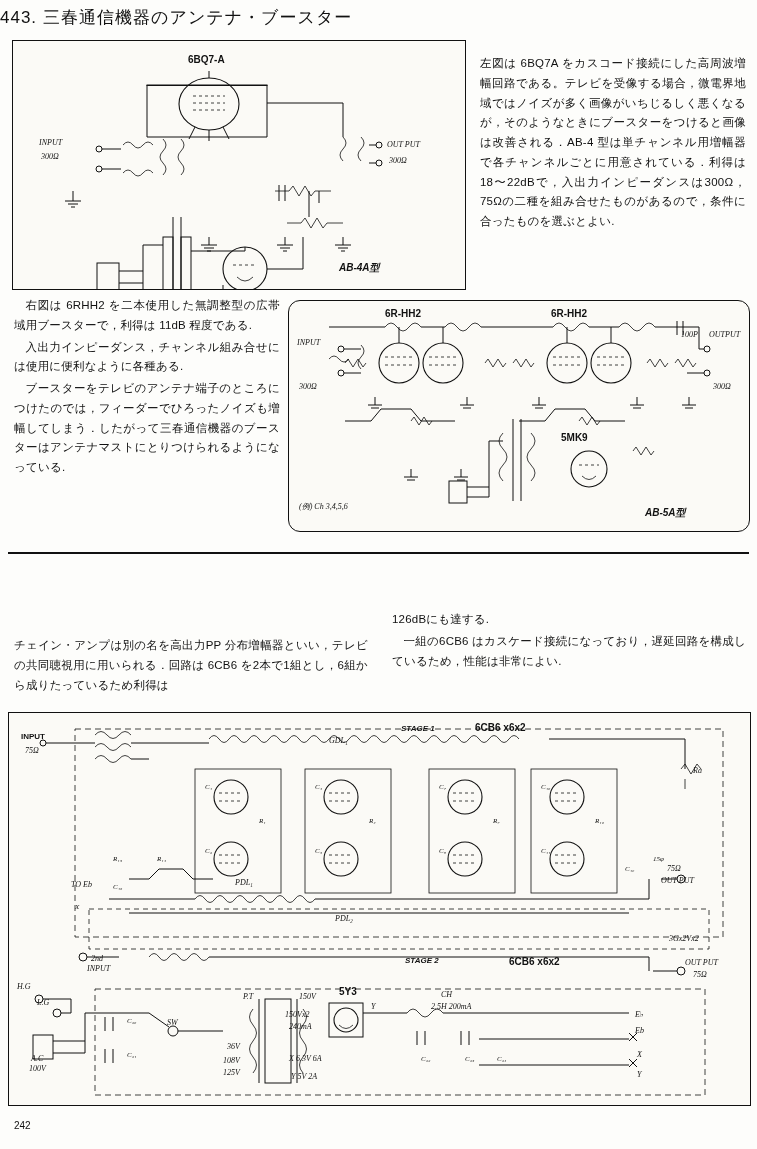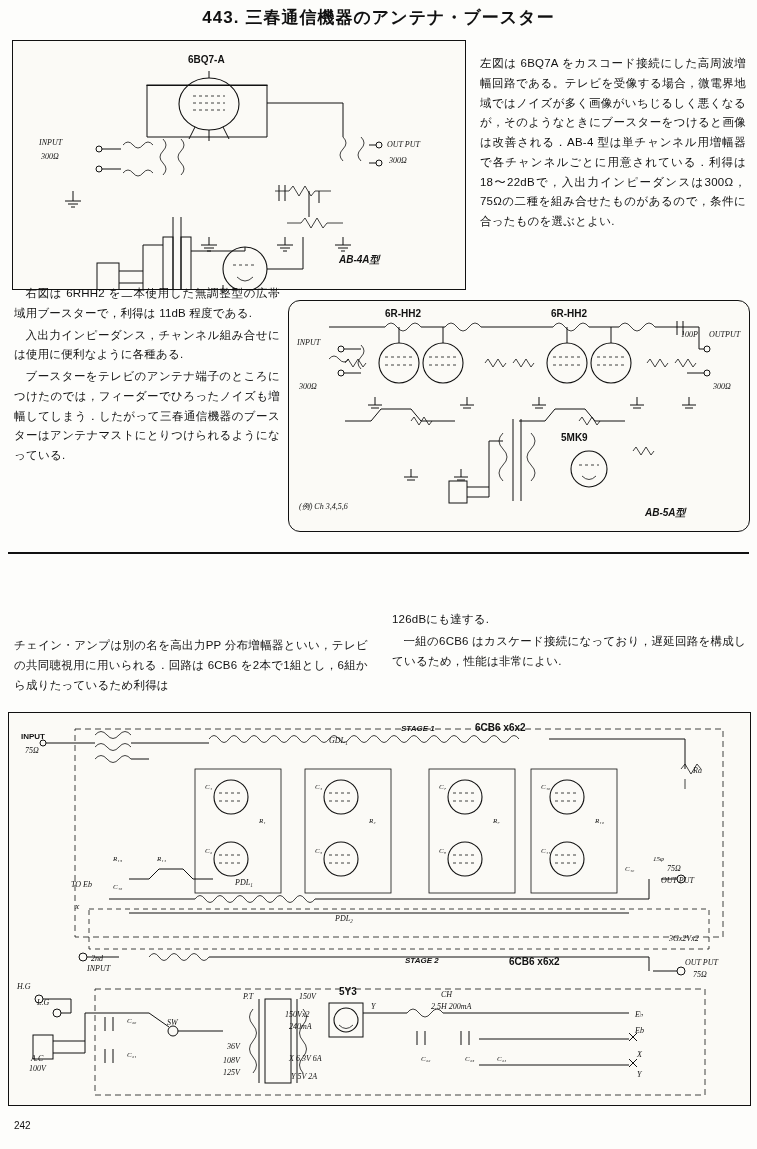--- a/index.html
+++ b/index.html
@@ -6,22 +6,22 @@
   body{
     width:757px;height:1149px;position:relative;overflow:hidden;
     font-family:"Liberation Sans","DejaVu Sans",sans-serif;
     color:#111;
     background:#fdfdfb;
   }
   .page{position:absolute;left:0;top:0;width:757px;height:1149px;}
 
   
   .sec-head{
-    position:absolute;text-align:center;width:100%;
-    font-size:17px;font-weight:bold;letter-spacing:1px;
+    position:absolute;width:100%;
+    font-size:17px;font-weight:normal;letter-spacing:1px;
   }
   .sec-head .num{margin-right:6px;}
   .rule{
     position:absolute;left:8px;width:741px;height:0;
     border-top:2px solid #111;
   }
 
   
   .txt{
     position:absolute;font-size:11.5px;line-height:1.72;
@@ -183,28 +183,28 @@
       <g class="wire">
         <line x1="178" y1="210" x2="232" y2="210"></line>
         <line x1="232" y1="206" x2="232" y2="210"></line>
         <line x1="178" y1="252" x2="210" y2="252"></line>
         <line x1="210" y1="252" x2="210" y2="244"></line>
         <line x1="254" y1="228" x2="290" y2="228"></line>
         <line x1="290" y1="196" x2="290" y2="228"></line>
       </g>
       <text class="figlabel" x="0" y="0" style="display:none"></text>
     </svg>
-    <div class="figlabel" style="left:326px;top:212px;">AB-4A型</div>
+    <div class="figlabel" style="left:326px;top:220px;">AB-4A型</div>
   </div>
 
   <div class="txt" style="left:480px;top:54px;width:266px;">
     <p>左図は 6BQ7A をカスコード接続にした高周波増幅回路である。テレビを受像する場合，微電界地域ではノイズが多く画像がいちじるしく悪くなるが，そのようなときにブースターをつけると画像は改善される．AB-4 型は単チャンネル用増幅器で各チャンネルごとに用意されている．利得は18〜22dBで，入出力インピーダンスは300Ω，75Ωの二種を組み合せたものがあるので，条件に合ったものを選ぶとよい.</p>
   </div>
 
-  <div class="txt" style="left:14px;top:284px;width:266px;">
+  <div class="txt" style="left:14px;top:296px;width:266px;">
     <p class="ind">右図は 6RHH2 を二本使用した無調整型の広帯域用ブースターで，利得は 11dB 程度である.</p>
     <p class="ind">入出力インピーダンス，チャンネル組み合せには使用に便利なように各種ある.</p>
     <p class="ind">ブースターをテレビのアンテナ端子のところにつけたのでは，フィーダーでひろったノイズも増幅してしまう．したがって三春通信機器のブースターはアンテナマストにとりつけられるようになっている.</p>
   </div>
 
   <div class="fig" style="left:288px;top:300px;width:460px;height:230px;border-radius:12px;">
     <svg width="460" height="230" viewBox="0 0 460 230">
       <text class="lbl-b" x="96" y="16">6R-HH2</text>
       <text class="lbl-b" x="262" y="16">6R-HH2</text>
       <text class="lbl" x="8" y="44">INPUT</text>

